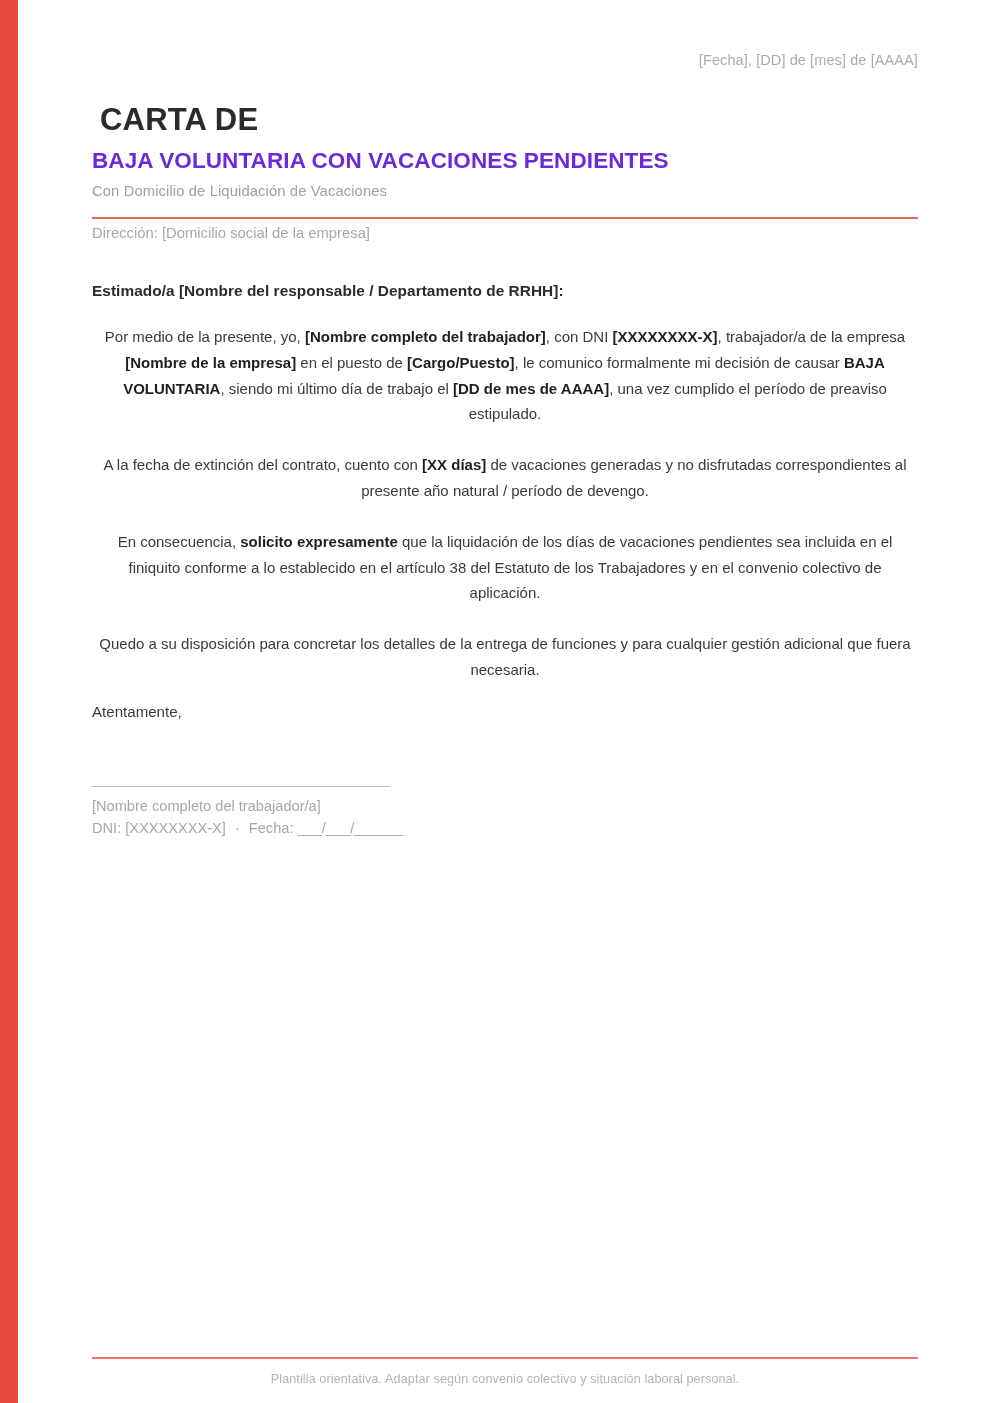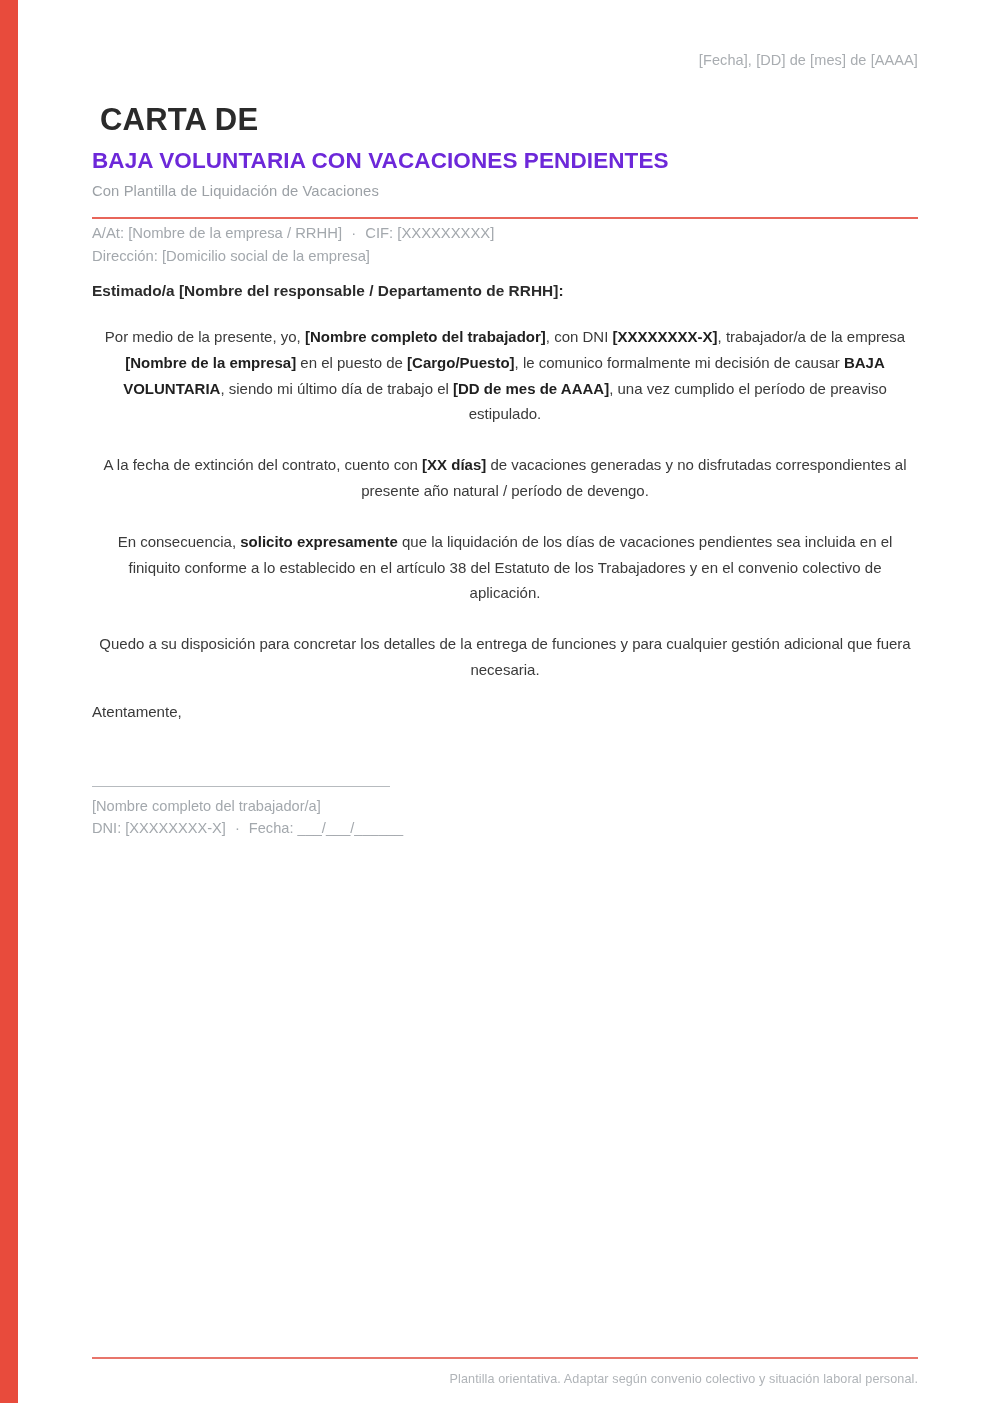--- a/index.html
+++ b/index.html
@@ -165,52 +165,45 @@
     top: 1357px;
     width: 826px;
   }
   .footer-rule {
     height: 1.5px;
     width: 826px;
     background: #e8756b;
   }
   .footer-note {
     margin-top: 13px;
-    text-align: right;
+    text-align: center;
     font-size: 12.6px;
     color: #b0b4b8;
     letter-spacing: 0.1px;
   }
 </style>
 </head>
 <body>
 
 <div class="page">
 
   <div class="accent-bar"></div>
 
   <div class="content">
 
     <div class="doc-date">[Fecha], [DD] de [mes] de [AAAA]</div>
 
     <div class="header">
       <div class="title-main">CARTA DE</div>
       <div class="title-sub">BAJA VOLUNTARIA CON VACACIONES PENDIENTES</div>
-      <div class="title-note">Con Plantilla de Liquidación de Vacaciones</div>
+      <div class="title-note">Con Domicilio de Liquidación de Vacaciones</div>
       <div class="header-rule"></div>
     </div>
 
     <div class="recipient">
-      <div>
-        <span>A/At:</span>
-        <span>[Nombre de la empresa / RRHH]</span>
-        <span class="sep">·</span>
-        <span>CIF:</span>
-        <span>[XXXXXXXXX]</span>
-      </div>
       <div>
         <span>Dirección:</span>
         <span>[Domicilio social de la empresa]</span>
       </div>
     </div>
 
     <div class="salutation">Estimado/a [Nombre del responsable / Departamento de RRHH]:</div>
 
     <div class="body-block">
 

